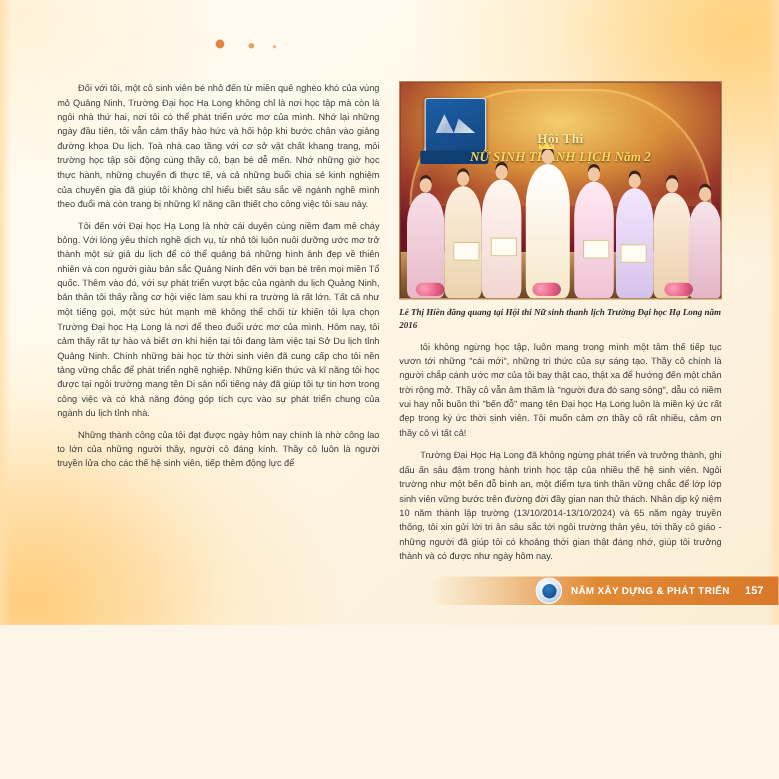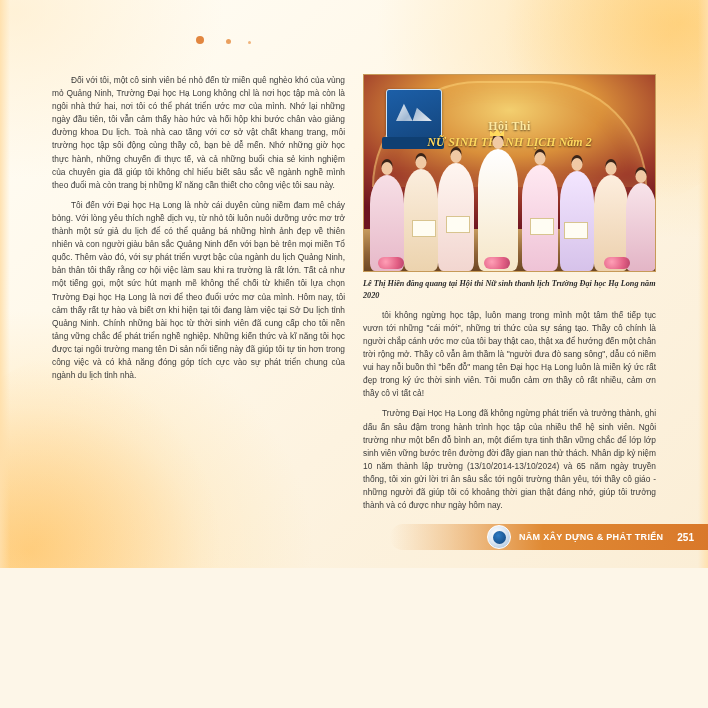--- a/index.html
+++ b/index.html
@@ -302,20 +302,21 @@
       <span class="d2"></span>
       <span class="d3"></span>
   </div>
 
   <div class="content">
     <div class="columns">
 
       <div class="col">
         <p class="body">Đối với tôi, một cô sinh viên bé nhỏ đến từ miền quê nghèo khó của vùng mỏ Quảng Ninh, Trường Đại học Hạ Long không chỉ là nơi học tập mà còn là ngôi nhà thứ hai, nơi tôi có thể phát triển ước mơ của mình. Nhớ lại những ngày đầu tiên, tôi vẫn cảm thấy hào hức và hối hộp khi bước chân vào giảng đường khoa Du lịch. Toà nhà cao tầng với cơ sở vật chất khang trang, môi trường học tập sôi động cùng thầy cô, bạn bè dễ mến. Nhớ những giờ học thực hành, những chuyến đi thực tế, và cả những buổi chia sẻ kinh nghiệm của chuyên gia đã giúp tôi không chỉ hiểu biết sâu sắc về ngành nghề mình theo đuổi mà còn trang bị những kĩ năng cần thiết cho công việc tôi sau này.</p>
         <p class="body">Tôi đến với Đại học Hạ Long là nhờ cái duyên cùng niềm đam mê cháy bỏng. Với lòng yêu thích nghề dịch vụ, từ nhỏ tôi luôn nuôi dưỡng ước mơ trở thành một sứ giả du lịch để có thể quảng bá những hình ảnh đẹp về thiên nhiên và con người giàu bản sắc Quảng Ninh đến với bạn bè trên mọi miền Tổ quốc. Thêm vào đó, với sự phát triển vượt bậc của ngành du lịch Quảng Ninh, bản thân tôi thấy rằng cơ hội việc làm sau khi ra trường là rất lớn. Tất cả như một tiếng gọi, một sức hút mạnh mẽ không thể chối từ khiến tôi lựa chọn Trường Đại học Hạ Long là nơi để theo đuổi ước mơ của mình. Hôm nay, tôi cảm thấy rất tự hào và biết ơn khi hiện tại tôi đang làm việc tại Sở Du lịch tỉnh Quảng Ninh. Chính những bài học từ thời sinh viên đã cung cấp cho tôi nền tảng vững chắc để phát triển nghề nghiệp. Những kiến thức và kĩ năng tôi học được tại ngôi trường mang tên Di sản nổi tiếng này đã giúp tôi tự tin hơn trong công việc và có khả năng đóng góp tích cực vào sự phát triển chung của ngành du lịch tỉnh nhà.</p>
+        <p class="body">Những thành công của tôi đạt được ngày hôm nay chính là nhờ công lao to lớn của những người thầy, người cô đáng kính. Thầy cô luôn là người truyền lửa cho các thế hệ sinh viên, tiếp thêm động lực để</p>
       </div>
 
       <div class="col">
         <div class="photo-wrap">
           <div class="photo">
             <div class="backdrop"></div>
             <div class="arch"></div>
             <div class="logo"></div>
             <div class="logo-cap"></div>
             <div class="banner-text">Hội Thi</div>
@@ -349,30 +350,30 @@
               <div class="cert" style="left:48px;bottom:34px"></div>
               <div class="cert" style="left:82px;bottom:38px"></div>
               <div class="cert" style="left:166px;bottom:36px"></div>
               <div class="cert" style="left:200px;bottom:32px"></div>
               <div class="flowers" style="left:14px"></div>
               <div class="flowers" style="left:120px"></div>
               <div class="flowers" style="left:240px"></div>
             </div>
             <div class="crown"></div>
           </div>
-          <p class="caption">Lê Thị Hiền đăng quang tại Hội thi Nữ sinh thanh lịch Trường Đại học Hạ Long năm 2020</p>
+          <p class="caption">Lê Thị Hiền đăng quang tại Hội thi Nữ sinh thanh lịch Trường Đại học Hạ Long năm 2016</p>
         </div>
 
         <p class="body">tôi không ngừng học tập, luôn mang trong mình một tâm thế tiếp tục vươn tới những "cái mới", những tri thức của sự sáng tạo. Thầy cô chính là người chắp cánh ước mơ của tôi bay thật cao, thật xa để hướng đến một chân trời rộng mở. Thầy cô vẫn âm thầm là "người đưa đò sang sông", dẫu có niềm vui hay nỗi buồn thì "bến đỗ" mang tên Đại học Hạ Long luôn là miền ký ức rất đẹp trong ký ức thời sinh viên. Tôi muốn cảm ơn thầy cô rất nhiều, cảm ơn thầy cô vì tất cả!</p>
         <p class="body">Trường Đại Học Hạ Long đã không ngừng phát triển và trưởng thành, ghi dấu ấn sâu đậm trong hành trình học tập của nhiều thế hệ sinh viên. Ngôi trường như một bến đỗ bình an, một điểm tựa tinh thần vững chắc để lớp lớp sinh viên vững bước trên đường đời đầy gian nan thử thách. Nhân dịp kỷ niệm 10 năm thành lập trường (13/10/2014-13/10/2024) và 65 năm ngày truyền thống, tôi xin gửi lời tri ân sâu sắc tới ngôi trường thân yêu, tới thầy cô giáo - những người đã giúp tôi có khoảng thời gian thật đáng nhớ, giúp tôi trưởng thành và có được như ngày hôm nay.</p>
       </div>
 
     </div>
   </div>
 
   <div class="footer">
     <div class="seal">
         <i></i>
       </div>
     <div class="ftxt">NĂM XÂY DỰNG &amp; PHÁT TRIỂN</div>
-    <div class="pageno">251</div>
+    <div class="pageno">157</div>
   </div>
 </div>
 
 </body></html>

